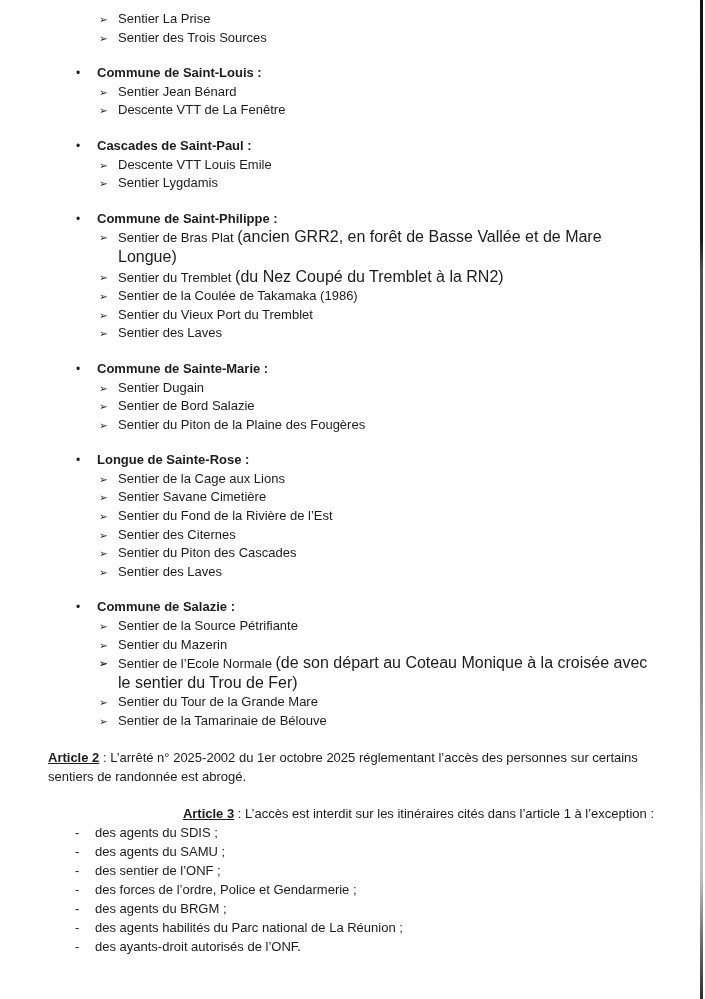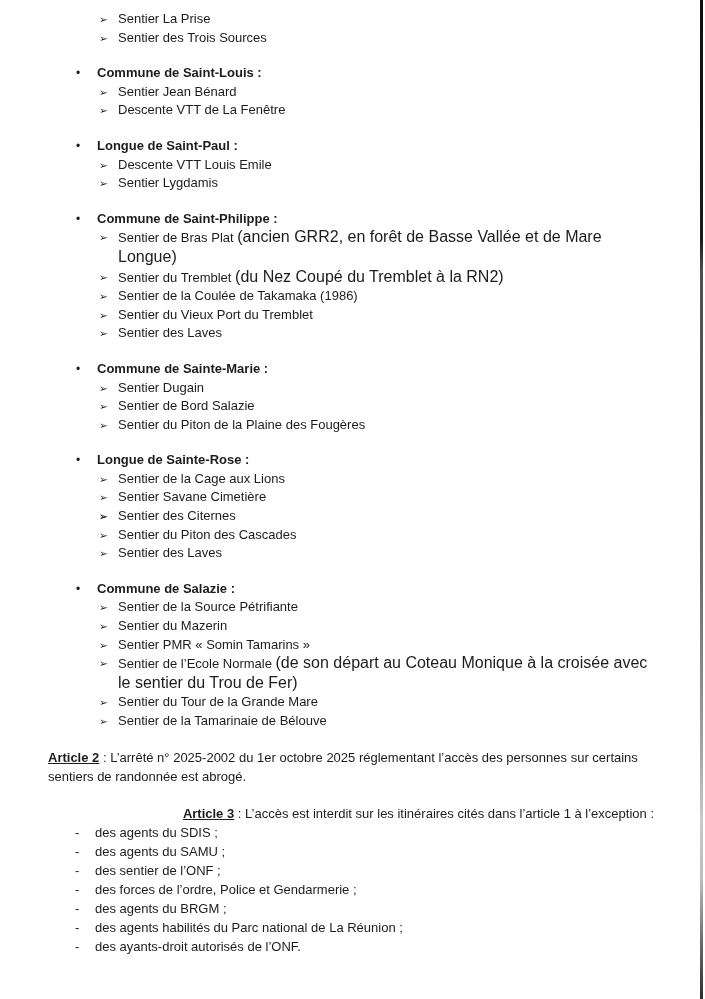--- a/index.html
+++ b/index.html
@@ -51,21 +51,21 @@
     <div class="row trail-row"><span class="arrow">➢</span><span>Sentier des Trois Sources</span></div>
   </div>
 
   <div class="group">
     <div class="row commune-row"><span class="bullet">•</span><span>Commune de Saint-Louis :</span></div>
     <div class="row trail-row"><span class="arrow">➢</span><span>Sentier Jean Bénard</span></div>
     <div class="row trail-row"><span class="arrow">➢</span><span>Descente VTT de La Fenêtre</span></div>
   </div>
 
   <div class="group">
-    <div class="row commune-row"><span class="bullet">•</span><span>Longue de Saint-Paul :</span></div>
+    <div class="row commune-row"><span class="bullet">•</span><span>Cascades de Saint-Paul :</span></div>
     <div class="row trail-row"><span class="arrow">➢</span><span>Descente VTT Louis Emile</span></div>
     <div class="row trail-row"><span class="arrow">➢</span><span>Sentier Lygdamis</span></div>
   </div>
 
   <div class="group">
     <div class="row commune-row"><span class="bullet">•</span><span>Commune de Saint-Philippe :</span></div>
     <div class="row trail-row"><span class="arrow">➢</span><span>Sentier de Bras Plat</span> <span class="note">(ancien GRR2, en forêt de Basse Vallée et de Mare Longue)</span></div>
     <div class="row trail-row"><span class="arrow">➢</span><span>Sentier du Tremblet</span> <span class="note">(du Nez Coupé du Tremblet à la RN2)</span></div>
     <div class="row trail-row"><span class="arrow">➢</span><span>Sentier de la Coulée de Takamaka (1986)</span></div>
     <div class="row trail-row"><span class="arrow">➢</span><span>Sentier du Vieux Port du Tremblet</span></div>
@@ -76,31 +76,31 @@
     <div class="row commune-row"><span class="bullet">•</span><span>Commune de Sainte-Marie :</span></div>
     <div class="row trail-row"><span class="arrow">➢</span><span>Sentier Dugain</span></div>
     <div class="row trail-row"><span class="arrow">➢</span><span>Sentier de Bord Salazie</span></div>
     <div class="row trail-row"><span class="arrow">➢</span><span>Sentier du Piton de la Plaine des Fougères</span></div>
   </div>
 
   <div class="group">
     <div class="row commune-row"><span class="bullet">•</span><span>Longue de Sainte-Rose :</span></div>
     <div class="row trail-row"><span class="arrow">➢</span><span>Sentier de la Cage aux Lions</span></div>
     <div class="row trail-row"><span class="arrow">➢</span><span>Sentier Savane Cimetière</span></div>
-    <div class="row trail-row"><span class="arrow">➢</span></div>
+    <div class="row trail-row"><span class="arrow">➢</span><span>Sentier du Fond de la Rivière de l’Est</span></div>
     <div class="row trail-row"><span class="arrow">➢</span><span>Sentier des Citernes</span></div>
     <div class="row trail-row"><span class="arrow">➢</span><span>Sentier du Piton des Cascades</span></div>
     <div class="row trail-row"><span class="arrow">➢</span><span>Sentier des Laves</span></div>
   </div>
 
   <div class="group">
     <div class="row commune-row"><span class="bullet">•</span><span>Commune de Salazie :</span></div>
     <div class="row trail-row"><span class="arrow">➢</span><span>Sentier de la Source Pétrifiante</span></div>
     <div class="row trail-row"><span class="arrow">➢</span><span>Sentier du Mazerin</span></div>
-    <div class="row trail-row"><span class="arrow">➢</span><span>Sentier PMR « Somin Tamarins »</span></div>
+    <div class="row trail-row"><span class="arrow">➢</span></div>
     <div class="row trail-row"><span class="arrow">➢</span><span>Sentier de l’Ecole Normale</span> <span class="note">(de son départ au Coteau Monique à la croisée avec le sentier du Trou de Fer)</span></div>
     <div class="row trail-row"><span class="arrow">➢</span><span>Sentier du Tour de la Grande Mare</span></div>
     <div class="row trail-row"><span class="arrow">➢</span><span>Sentier de la Tamarinaie de Bélouve</span></div>
   </div>
 
   <p class="article article-2"><span class="article-label">Article 2</span><span> : L’arrêté n° 2025-2002 du 1er octobre 2025 réglementant l’accès des personnes sur certains sentiers de randonnée est abrogé.</span></p>
 
   <p class="article article-3"><span class="article-label">Article 3</span><span> : L’accès est interdit sur les itinéraires cités dans l’article 1 à l’exception :</span></p>
   <div class="exceptions">
     <div class="dash-row"><span class="dash">-</span><span>des agents du SDIS ;</span></div>

